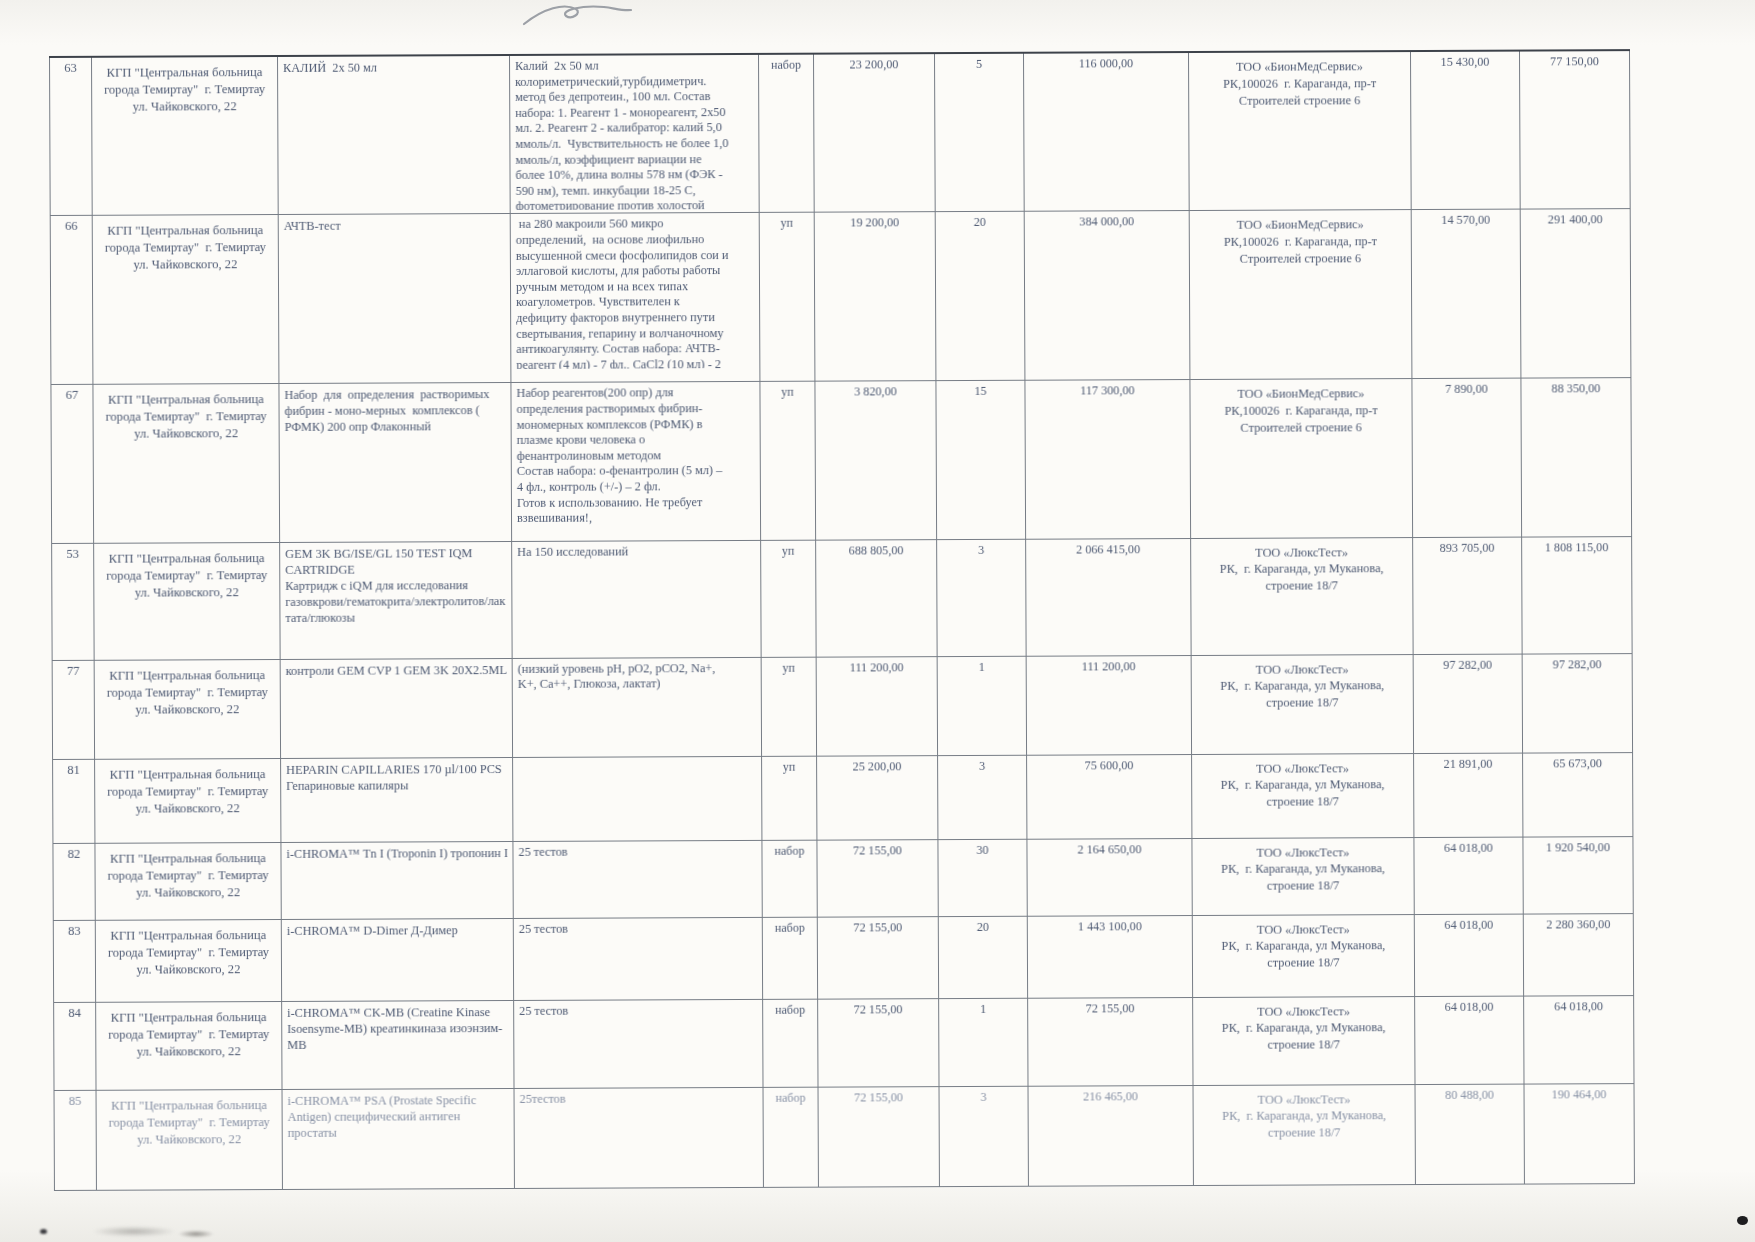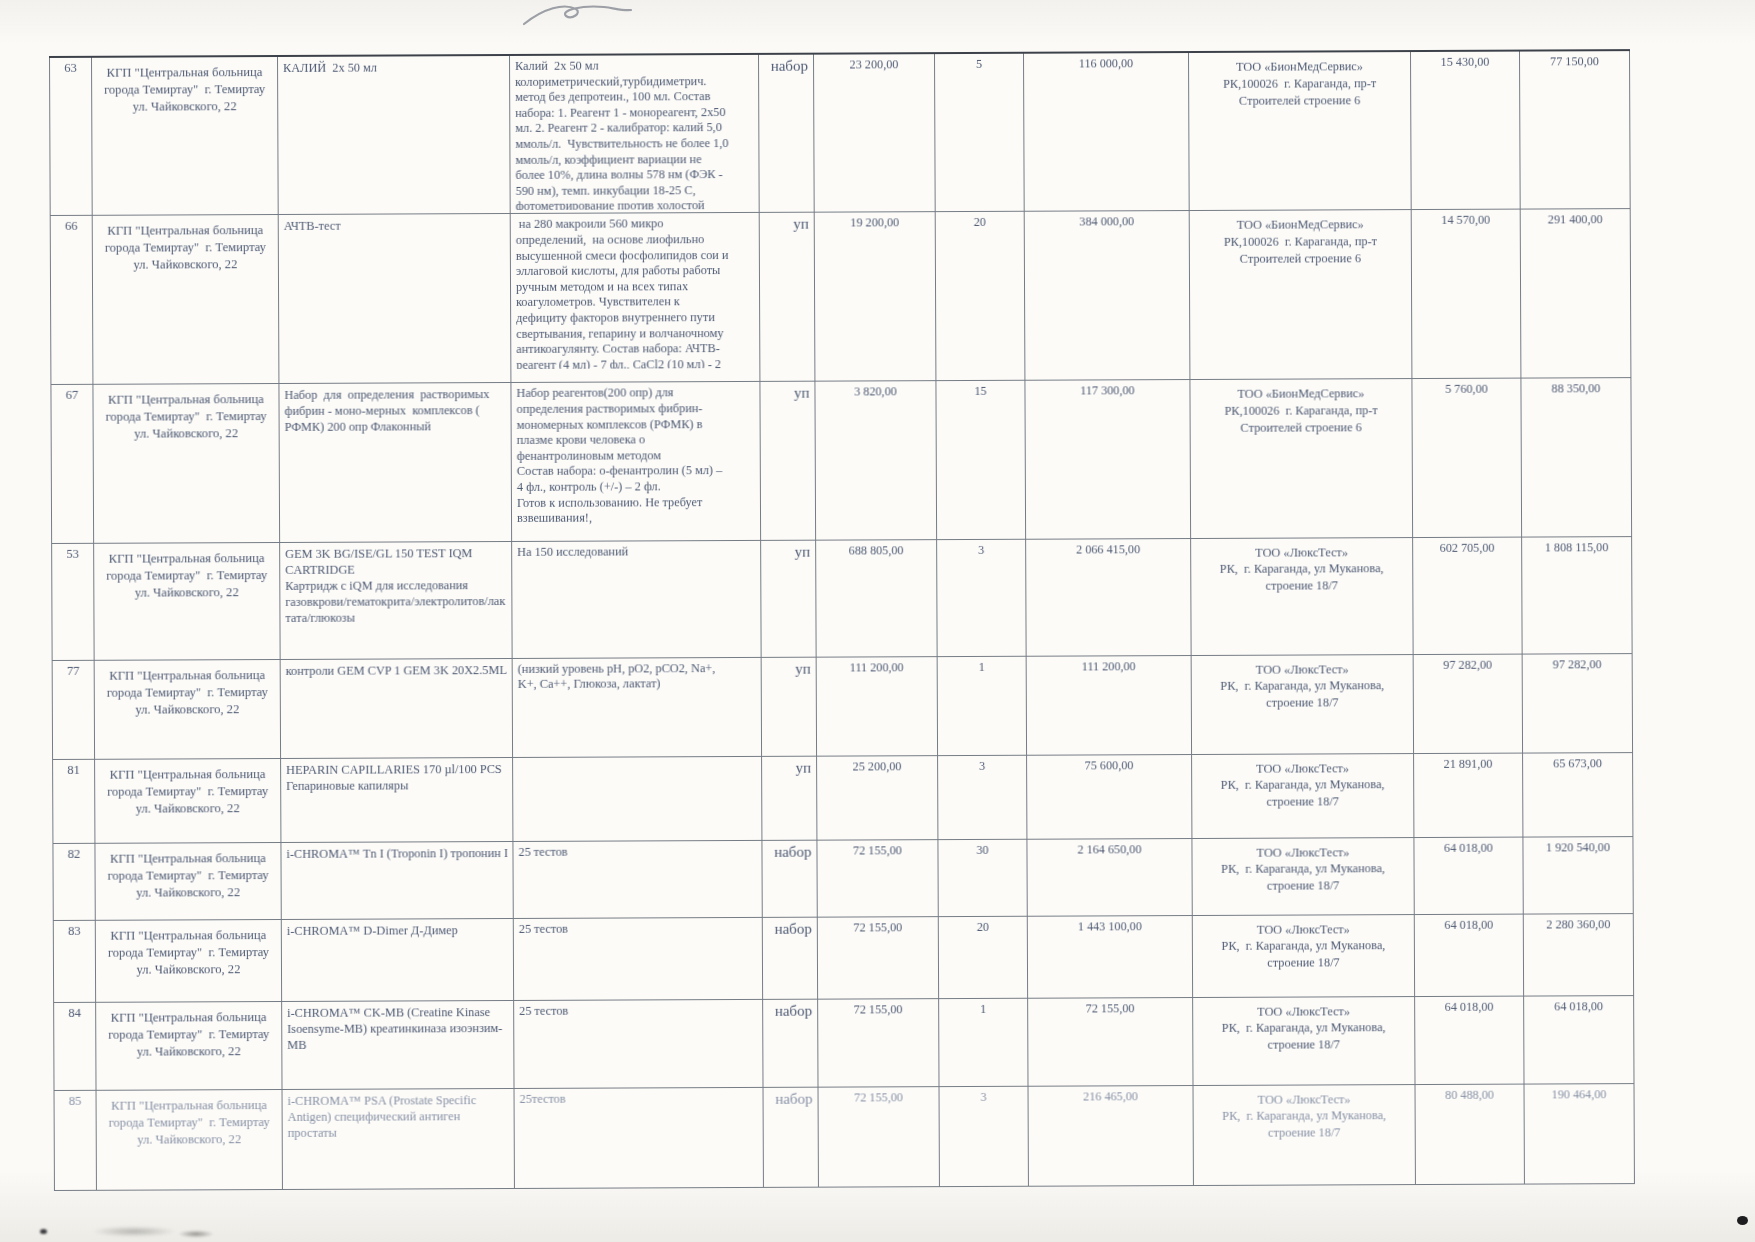--- a/index.html
+++ b/index.html
@@ -35,21 +35,21 @@
   tr.r:nth-child(9){height:88px}
   tr.r:nth-child(10){height:100px}
   tr.r:nth-child(7) td,tr.r:nth-child(8) td{border-top:1.8px solid #565c65;}
   tr.r:nth-child(10){color:#8791a5;}
   .pre{white-space:pre;overflow:hidden;}
   .num-cell{text-align:center;font-size:12.6px;padding-top:5px;}
   .org{font-size:12.6px;line-height:17px;text-align:center;padding-top:4px;}
   .name{font-size:12.3px;line-height:16px;}
   .desc{font-size:12.3px;line-height:15.6px;}
   .cut-line{display:block;height:11px;overflow:hidden;}
-  .unit{font-size:15px;text-align:right;padding-top:4px;margin-left:42px;}
+  .unit{font-size:12px;text-align:center;padding-top:4px;margin-left:42px;}
   .money{font-size:12.2px;text-align:center;padding-top:4px;}
   .supplier{font-size:12.3px;line-height:16.8px;text-align:center;padding-top:3px;}
   .artifact{position:absolute;pointer-events:none;}
   .ink-dot{width:5px;height:4px;border-radius:50%;background:#34343a;filter:blur(0.4px);}
   .tick-marks{width:10px;height:6px;border-left:2px solid #b7bcc4;border-right:2px solid #c3c8cf;transform:rotate(14deg);filter:blur(0.6px);}
   .stray-dash{width:2px;height:9px;background:#7d838d;transform:rotate(8deg);filter:blur(0.4px);}
   .smudge{width:84px;height:11px;border-radius:50%;background:radial-gradient(closest-side,#b5b4b0,rgba(181,180,176,0));filter:blur(1.5px);}
   .smudge2{width:36px;height:8px;border-radius:50%;background:radial-gradient(closest-side,#96948f,rgba(150,148,143,0));filter:blur(1px);}
   .corner-dot{width:11px;height:9px;border-radius:50%;background:#1d1d1f;filter:blur(0.7px);}
   .corner-dot2{width:7px;height:5px;border-radius:50%;background:#3a3a3e;filter:blur(0.8px);}
@@ -224,21 +224,21 @@
       </td>
       <td class="money">
         <span>117 300,00</span>
       </td>
       <td>
         <div class="supplier pre">ТОО «БионМедСервис»
 РК,100026  г. Караганда, пр-т
 Строителей строение 6</div>
       </td>
       <td class="money">
-        <span>5 760,00</span>
+        <span>7 890,00</span>
       </td>
       <td class="money">
         <span>88 350,00</span>
       </td>
     </tr>
           <tr class="r">
       <td class="num-cell">
         <span>53</span>
       </td>
       <td>
@@ -268,21 +268,21 @@
       </td>
       <td class="money">
         <span>2 066 415,00</span>
       </td>
       <td>
         <div class="supplier pre">ТОО «ЛюксТест»
 РК,  г. Караганда, ул Муканова,
 строение 18/7</div>
       </td>
       <td class="money">
-        <span>602 705,00</span>
+        <span>893 705,00</span>
       </td>
       <td class="money">
         <span>1 808 115,00</span>
       </td>
     </tr>
           <tr class="r">
       <td class="num-cell">
         <span>77</span>
       </td>
       <td>

